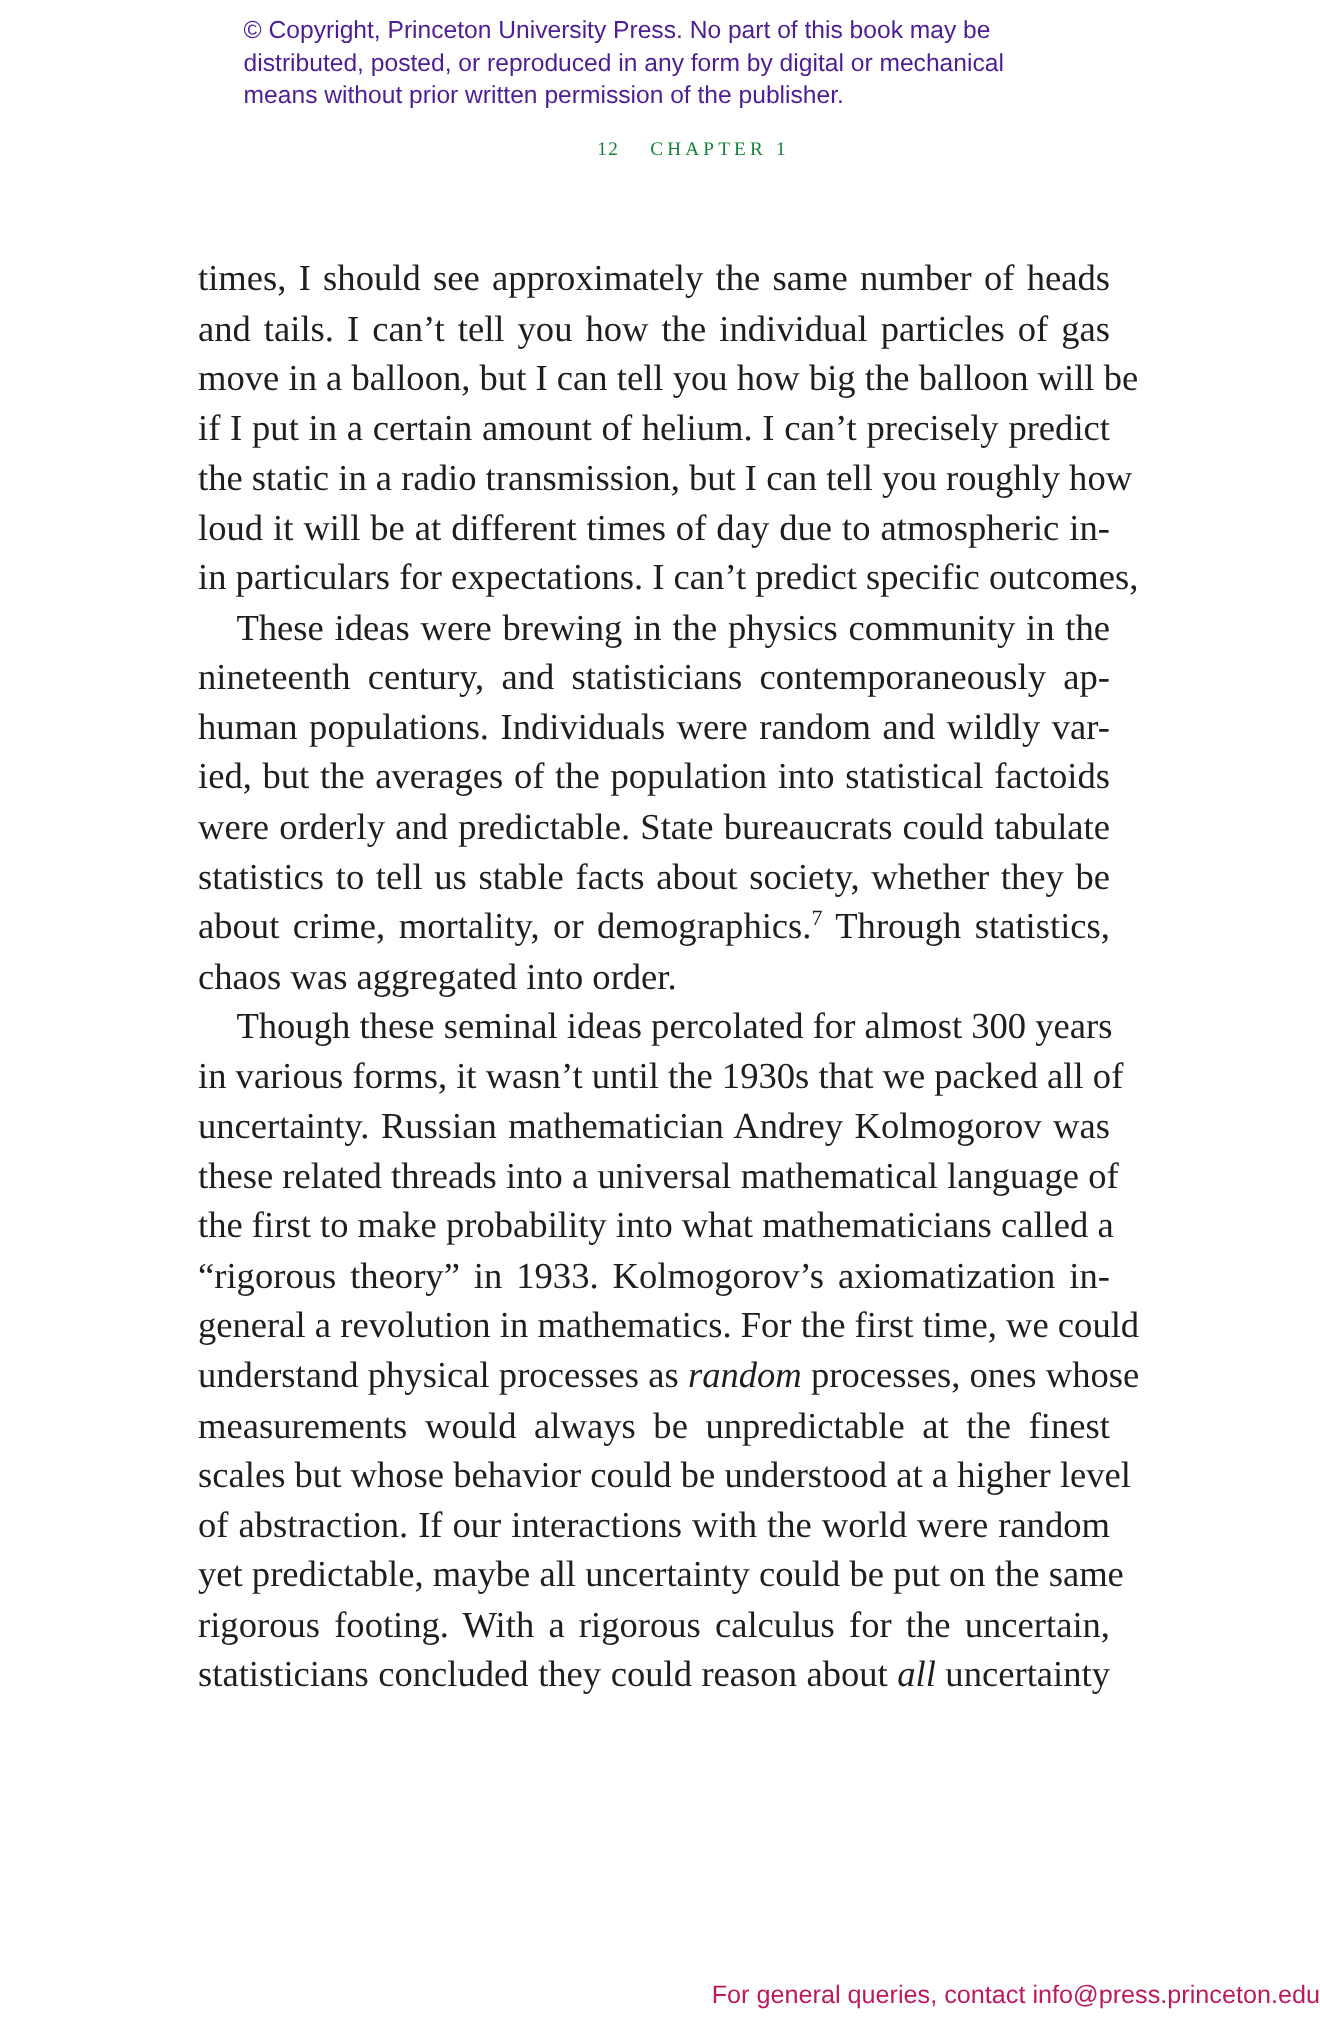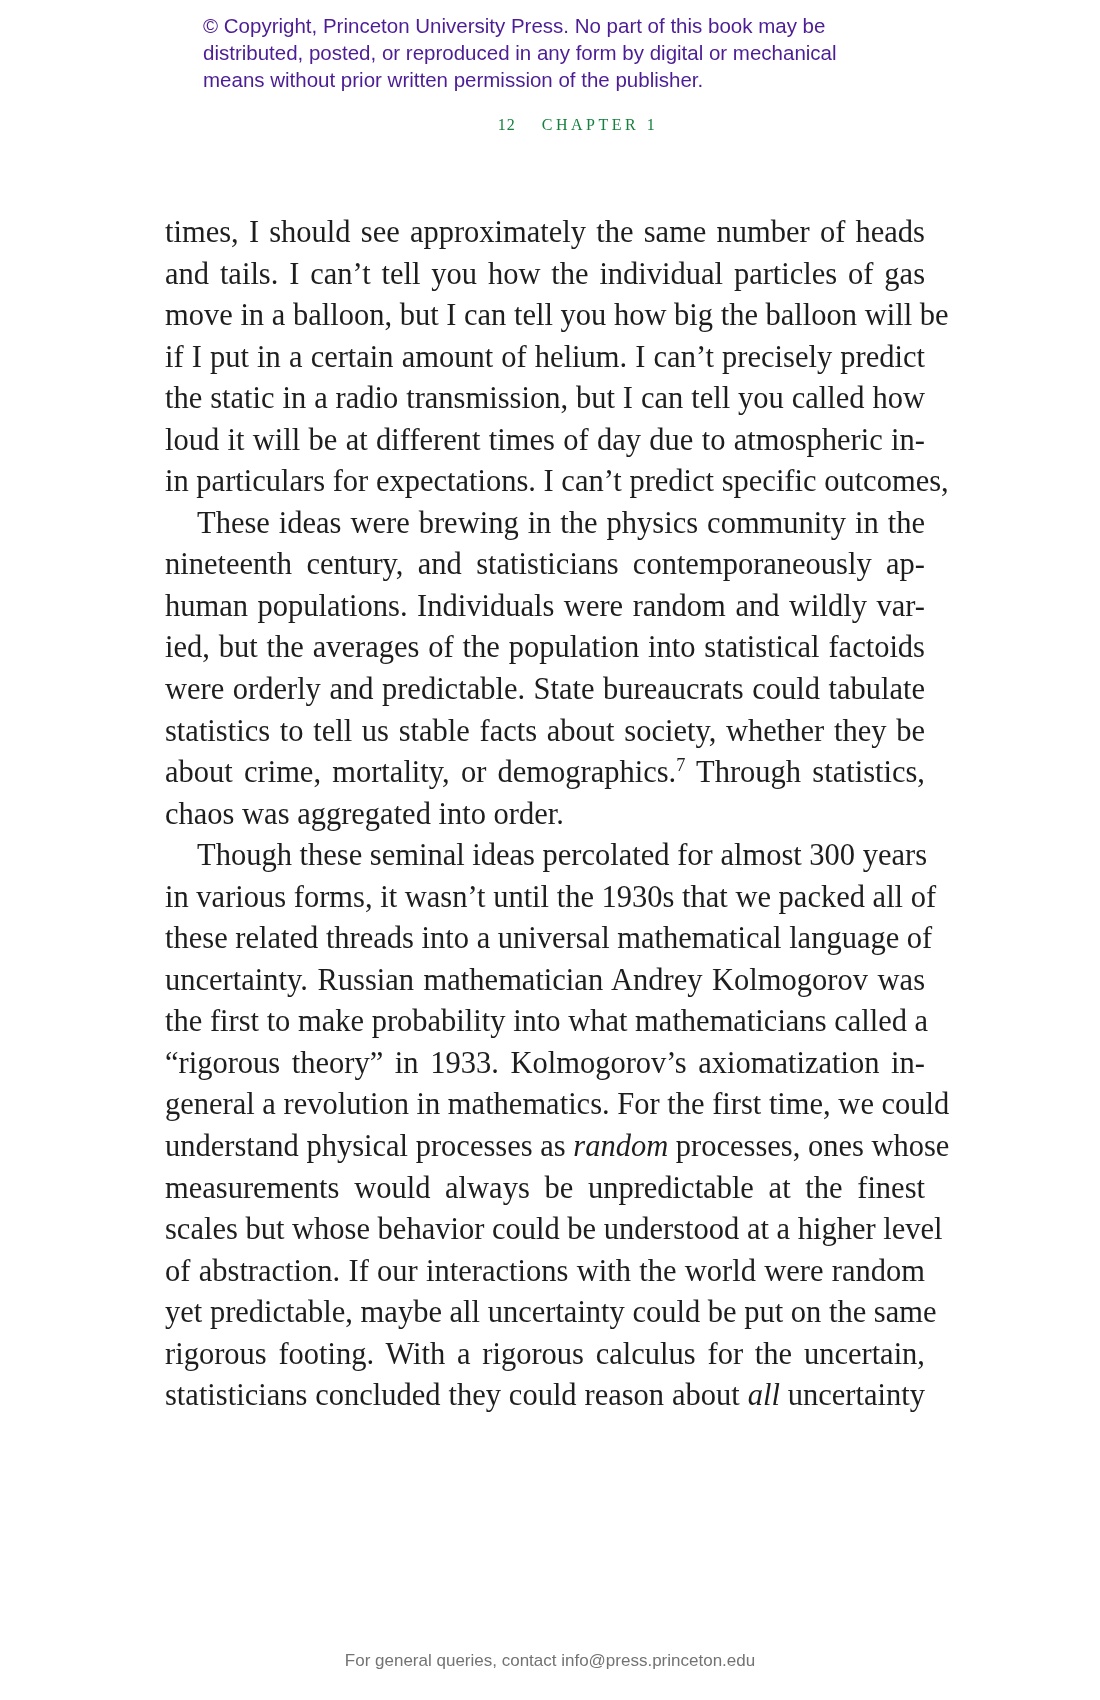--- a/index.html
+++ b/index.html
@@ -16,57 +16,57 @@
   .body-text {
     position: absolute; left: 165px; top: 168px; width: 760px;
     font-family: "Liberation Serif", serif; font-size: 30.5px; line-height: 41.55px; color: #1e1e1e; margin-top: 44px;
   }
   .line { display: block; text-align: justify; text-align-last: justify; white-space: nowrap; height: 41.55px; overflow: visible; }
   .line.indent { text-indent: 32px; }
   .line.last { text-align-last: left; }
   .line em { font-style: italic; }
   .line sup { font-size: 60%; line-height: 0; vertical-align: super; }
   .footer {
-    position: absolute; left: 0; width: 1100px; top: 1651px; text-align: center;
-    font-family: "Liberation Sans", sans-serif; font-size: 17px; color: #737373;
+    position: absolute; left: 0; width: 1100px; top: 1651px; text-align: right;
+    font-family: "Liberation Sans", sans-serif; font-size: 21px; color: #be185d;
   }
 </style>
 </head>
 <body>
 
 <div class="notice">
   <div>© Copyright, Princeton University Press. No part of this book may be</div>
   <div>distributed, posted, or reproduced in any form by digital or mechanical</div>
   <div>means without prior written permission of the publisher.</div>
 </div>
 
 <div class="running-head">
   <span class="pg">12</span><span>CHAPTER 1</span>
 </div>
 
 <div class="body-text">
   <span class="line">times, I should see approximately the same number of heads</span>
   <span class="line">and tails. I can’t tell you how the individual particles of gas</span>
   <span class="line">move in a balloon, but I can tell you how big the balloon will be</span>
   <span class="line">if I put in a certain amount of helium. I can’t precisely predict</span>
-  <span class="line">the static in a radio transmission, but I can tell you called how</span>
+  <span class="line">the static in a radio transmission, but I can tell you roughly how</span>
   <span class="line">loud it will be at different times of day due to atmospheric in-</span>
   <span class="line">in particulars for expectations. I can’t predict specific outcomes,</span>
   <span class="line indent">These ideas were brewing in the physics community in the</span>
   <span class="line">nineteenth century, and statisticians contemporaneously ap-</span>
   <span class="line">human populations. Individuals were random and wildly var-</span>
   <span class="line">ied, but the averages of the population into statistical factoids</span>
   <span class="line">were orderly and predictable. State bureaucrats could tabulate</span>
   <span class="line">statistics to tell us stable facts about society, whether they be</span>
   <span class="line"><span>about crime, mortality, or demographics.</span><sup>7</sup><span> Through statistics,</span></span>
   <span class="line last">chaos was aggregated into order.</span>
   <span class="line indent">Though these seminal ideas percolated for almost 300 years</span>
   <span class="line">in various forms, it wasn’t until the 1930s that we packed all of</span>
+  <span class="line">uncertainty. Russian mathematician Andrey Kolmogorov was</span>
   <span class="line">these related threads into a universal mathematical language of</span>
-  <span class="line">uncertainty. Russian mathematician Andrey Kolmogorov was</span>
   <span class="line">the first to make probability into what mathematicians called a</span>
   <span class="line">“rigorous theory” in 1933. Kolmogorov’s axiomatization in-</span>
   <span class="line">general a revolution in mathematics. For the first time, we could</span>
   <span class="line"><span>understand physical processes as </span><em>random</em><span> processes, ones whose</span></span>
   <span class="line">measurements would always be unpredictable at the finest</span>
   <span class="line">scales but whose behavior could be understood at a higher level</span>
   <span class="line">of abstraction. If our interactions with the world were random</span>
   <span class="line">yet predictable, maybe all uncertainty could be put on the same</span>
   <span class="line">rigorous footing. With a rigorous calculus for the uncertain,</span>
   <span class="line"><span>statisticians concluded they could reason about </span><em>all</em><span> uncertainty</span></span>

